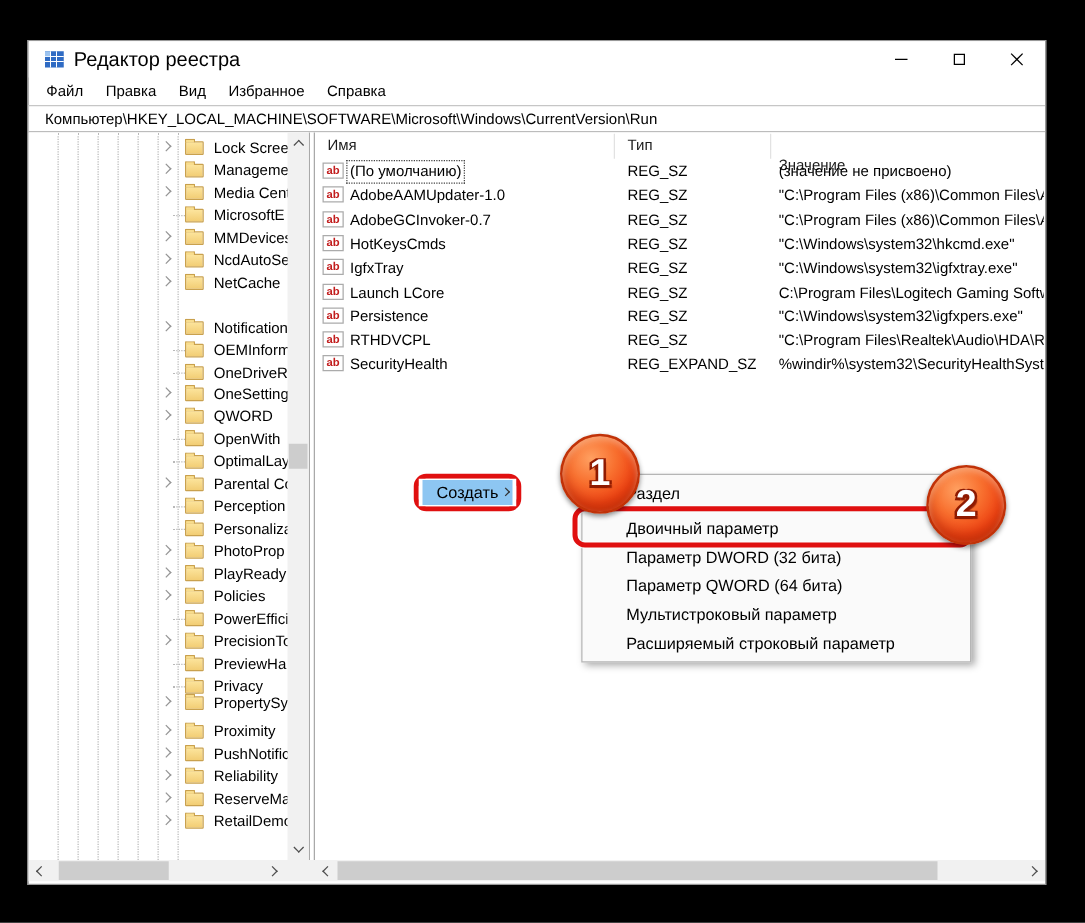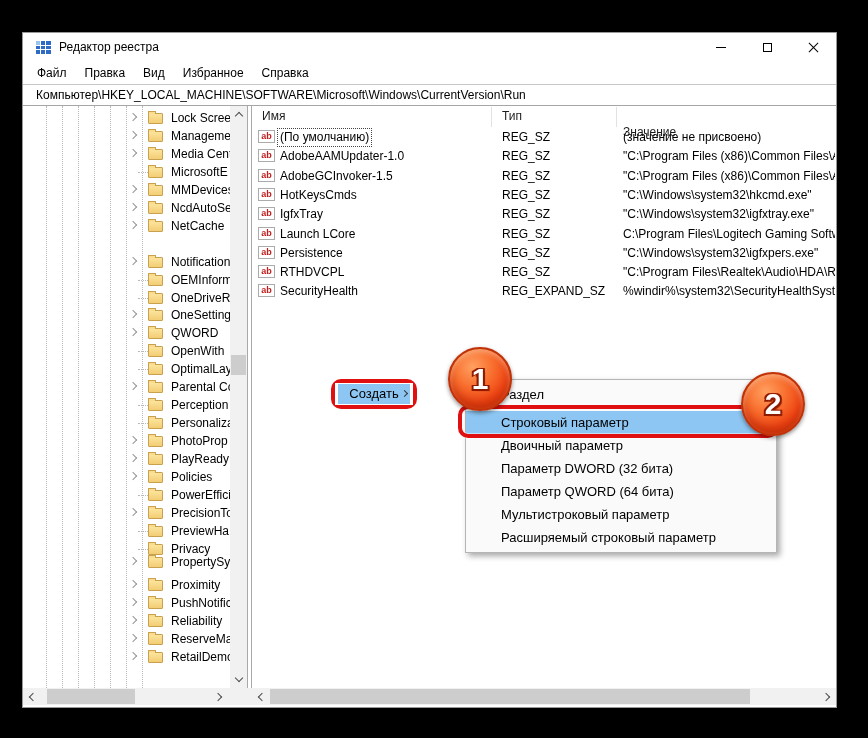--- a/index.html
+++ b/index.html
@@ -14,21 +14,21 @@
   .window{position:absolute;left:22px;top:32px;width:815px;height:676px;
     background:#fff;border:1px solid #999;}
   
   .titlebar{position:absolute;left:0;top:0;width:100%;height:29px;background:#fff;}
   .reg-icon{position:absolute;left:13px;top:8px;width:15px;height:13px;
     background-color:#2f6bc4;
     background-image:
       linear-gradient(to right, transparent 4px,#fff 4px,#fff 5px,transparent 5px,transparent 9px,#fff 9px,#fff 10px,transparent 10px),
       linear-gradient(to bottom, transparent 4px,#fff 4px,#fff 5px,transparent 5px,transparent 8px,#fff 8px,#fff 9px,transparent 9px);}
   .reg-icon::after{content:"";position:absolute;left:0;top:0;width:4px;height:4px;background:#9cc3ef;}
-  .win-title{position:absolute;left:36px;top:7px;font-size:12px;}
+  .win-title{position:absolute;left:36px;top:7px;font-size:16px;}
   .ctl{position:absolute;top:0;width:46px;height:29px;display:flex;align-items:center;justify-content:center;}
   .ctl-min{right:92px;} .ctl-max{right:46px;} .ctl-close{right:0;}
   .glyph-min{width:10px;height:1px;background:#000;}
   .glyph-max{width:9px;height:9px;border:1px solid #000;}
   .glyph-close{position:relative;width:11px;height:11px;}
   .glyph-close::before,.glyph-close::after{content:"";position:absolute;left:-1px;top:5px;width:13px;height:1px;background:#000;}
   .glyph-close::before{transform:rotate(45deg);} .glyph-close::after{transform:rotate(-45deg);}
   
   .menubar{position:absolute;left:5px;top:29px;height:22px;display:flex;align-items:center;font-size:12px;}
   .menu-item{padding:0 9px;height:22px;line-height:22px;}
@@ -310,21 +310,21 @@
           <span class="lval">(значение не присвоено)</span>
         </div>
         <div class="lrow" style="top: 41px;">
           <span class="abicon">ab</span>
           <span class="lname">AdobeAAMUpdater-1.0</span>
           <span class="ltype">REG_SZ</span>
           <span class="lval">"C:\Program Files (x86)\Common Files\A</span>
         </div>
         <div class="lrow" style="top: 61px;">
           <span class="abicon">ab</span>
-          <span class="lname">AdobeGCInvoker-1.5</span>
+          <span class="lname">AdobeGCInvoker-0.7</span>
           <span class="ltype">REG_SZ</span>
           <span class="lval">"C:\Program Files (x86)\Common Files\A</span>
         </div>
         <div class="lrow" style="top: 80px;">
           <span class="abicon">ab</span>
           <span class="lname">HotKeysCmds</span>
           <span class="ltype">REG_SZ</span>
           <span class="lval">"C:\Windows\system32\hkcmd.exe"</span>
         </div>
         <div class="lrow" style="top: 99px;">
@@ -387,21 +387,20 @@
       <div class="thumb" style="left:18px;top:1px;width:480px;height:15px;"></div>
       <div class="sb-btn" style="left:567px;top:0;">
           <span class="arr right"></span>
         </div>
     </div>
   </div>
 
   <div class="submenu" id="submenu">
       <div class="cm-item">Раздел</div>
       <div class="cm-sep"></div>
-      <div class="cm-item hl">Строковый параметр</div>
       <div class="cm-item">Двоичный параметр</div>
       <div class="cm-item">Параметр DWORD (32 бита)</div>
       <div class="cm-item">Параметр QWORD (64 бита)</div>
       <div class="cm-item">Мультистроковый параметр</div>
       <div class="cm-item">Расширяемый строковый параметр</div>
     </div>
 
   <div class="annot annot2"></div>
   <div class="annot annot1"></div>
   <div class="menu-frag">

